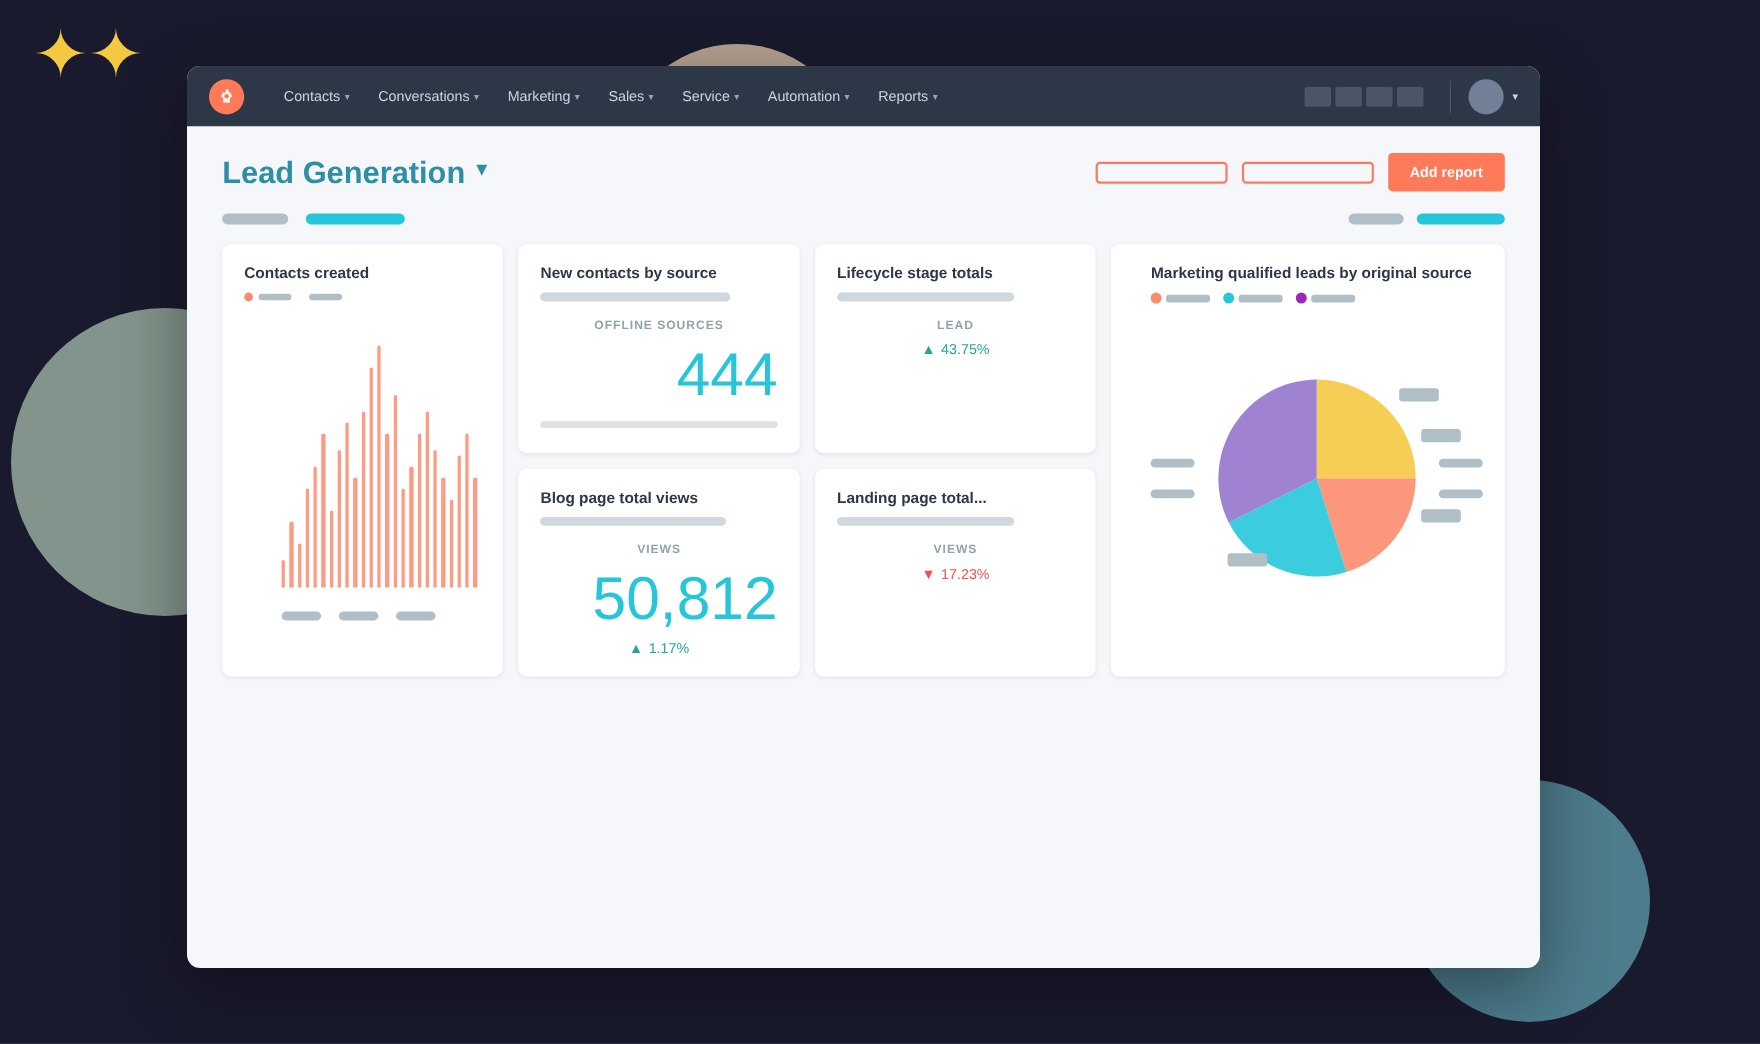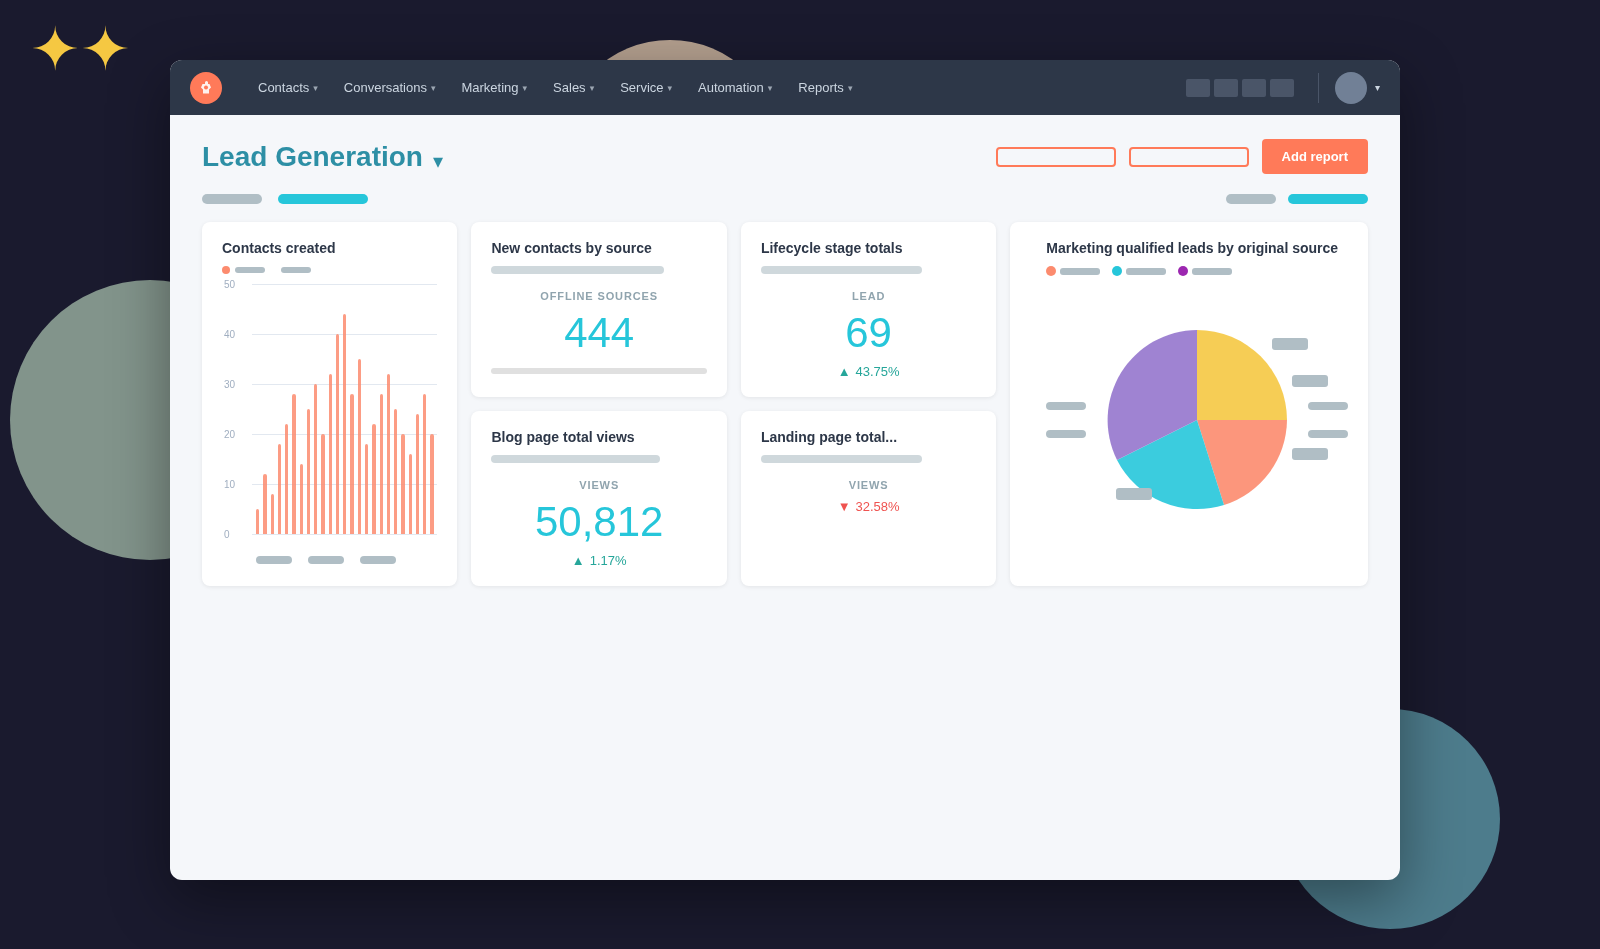--- a/index.html
+++ b/index.html
@@ -138,21 +138,21 @@
     }
 
     
     .page-header {
       display: flex;
       align-items: center;
       justify-content: space-between;
       margin-bottom: 20px;
     }
     .page-title-group {
-      display: flex; align-items: flex-end; gap: 10px;
+      display: flex; align-items: flex-start; gap: 10px;
     }
     .page-title {
       color: #2d8fa5;
       font-size: 28px;
       font-weight: 600;
     }
     .title-chevron {
       color: #2d8fa5;
       font-size: 20px;
     }
@@ -299,24 +299,24 @@
     .stat-category {
       font-size: 11px;
       letter-spacing: 0.08em;
       color: #90a4ae;
       text-align: center;
       margin: 16px 0 8px;
       text-transform: uppercase;
       font-weight: 600;
     }
     .stat-number {
-      font-size: 42px;
+      font-size: 55px;
       font-weight: 300;
       color: #26c6da;
-      text-align: center;
+      text-align: right;
       line-height: 1.1;
     }
     .stat-change {
       display: flex; align-items: center; justify-content: center;
       gap: 5px;
       font-size: 13px;
       margin-top: 8px;
     }
     .stat-change-up { color: #26a69a; }
     .stat-change-down { color: #ef5350; }
@@ -444,40 +444,20 @@
         <div class="chart-legend">
           <div class="legend-item">
             <div class="legend-dot" style="background:#fc8b6e;"></div>
             <div class="legend-line"></div>
           </div>
           <div class="legend-item">
             <div class="legend-line"></div>
           </div>
         </div>
         <div class="bar-chart-container">
-          <div class="bar-chart-grid">
-            <div class="grid-line" style="top:0%;">
-              <span class="grid-label">50</span>
-            </div>
-            <div class="grid-line" style="top:20%;">
-              <span class="grid-label">40</span>
-            </div>
-            <div class="grid-line" style="top:40%;">
-              <span class="grid-label">30</span>
-            </div>
-            <div class="grid-line" style="top:60%;">
-              <span class="grid-label">20</span>
-            </div>
-            <div class="grid-line" style="top:80%;">
-              <span class="grid-label">10</span>
-            </div>
-            <div class="grid-line" style="top:100%;">
-              <span class="grid-label">0</span>
-            </div>
-          </div>
           <div class="bars-area" id="bars-area">
 
           <div class="bar" style="height: 10%;"></div>
               <div class="bar" style="height: 24%;"></div>
               <div class="bar" style="height: 16%;"></div>
               <div class="bar" style="height: 36%;"></div>
               <div class="bar" style="height: 44%;"></div>
               <div class="bar" style="height: 56%;"></div>
               <div class="bar" style="height: 28%;"></div>
               <div class="bar" style="height: 50%;"></div>
@@ -514,21 +494,20 @@
         <div class="stat-card-subtitle" style="width:80%;"></div>
         <div class="stat-category">OFFLINE SOURCES</div>
         <div class="stat-number">444</div>
         <div class="stat-bar"></div>
       </div>
 
       <div class="card">
         <div class="card-title">Lifecycle stage totals</div>
         <div class="stat-card-subtitle" style="width:75%;"></div>
         <div class="stat-category">LEAD</div>
-        <div class="stat-number">69</div>
         <div class="stat-change stat-change-up">
           <span>▲</span>
           <span>43.75%</span>
         </div>
       </div>
 
       <div class="card card-right-tall">
         <div class="card-title">Marketing qualified leads by original source</div>
         <div class="marketing-card-inner">
           <div class="legend-top">
@@ -589,19 +568,19 @@
           <span>1.17%</span>
         </div>
       </div>
 
       <div class="card">
         <div class="card-title">Landing page total...</div>
         <div class="stat-card-subtitle" style="width:75%;"></div>
         <div class="stat-category">VIEWS</div>
         <div class="stat-change stat-change-down">
           <span>▼</span>
-          <span>32.58%</span>
+          <span>17.23%</span>
         </div>
       </div>
 
     </div>
   </div>
 </div>
 
 </body></html>

